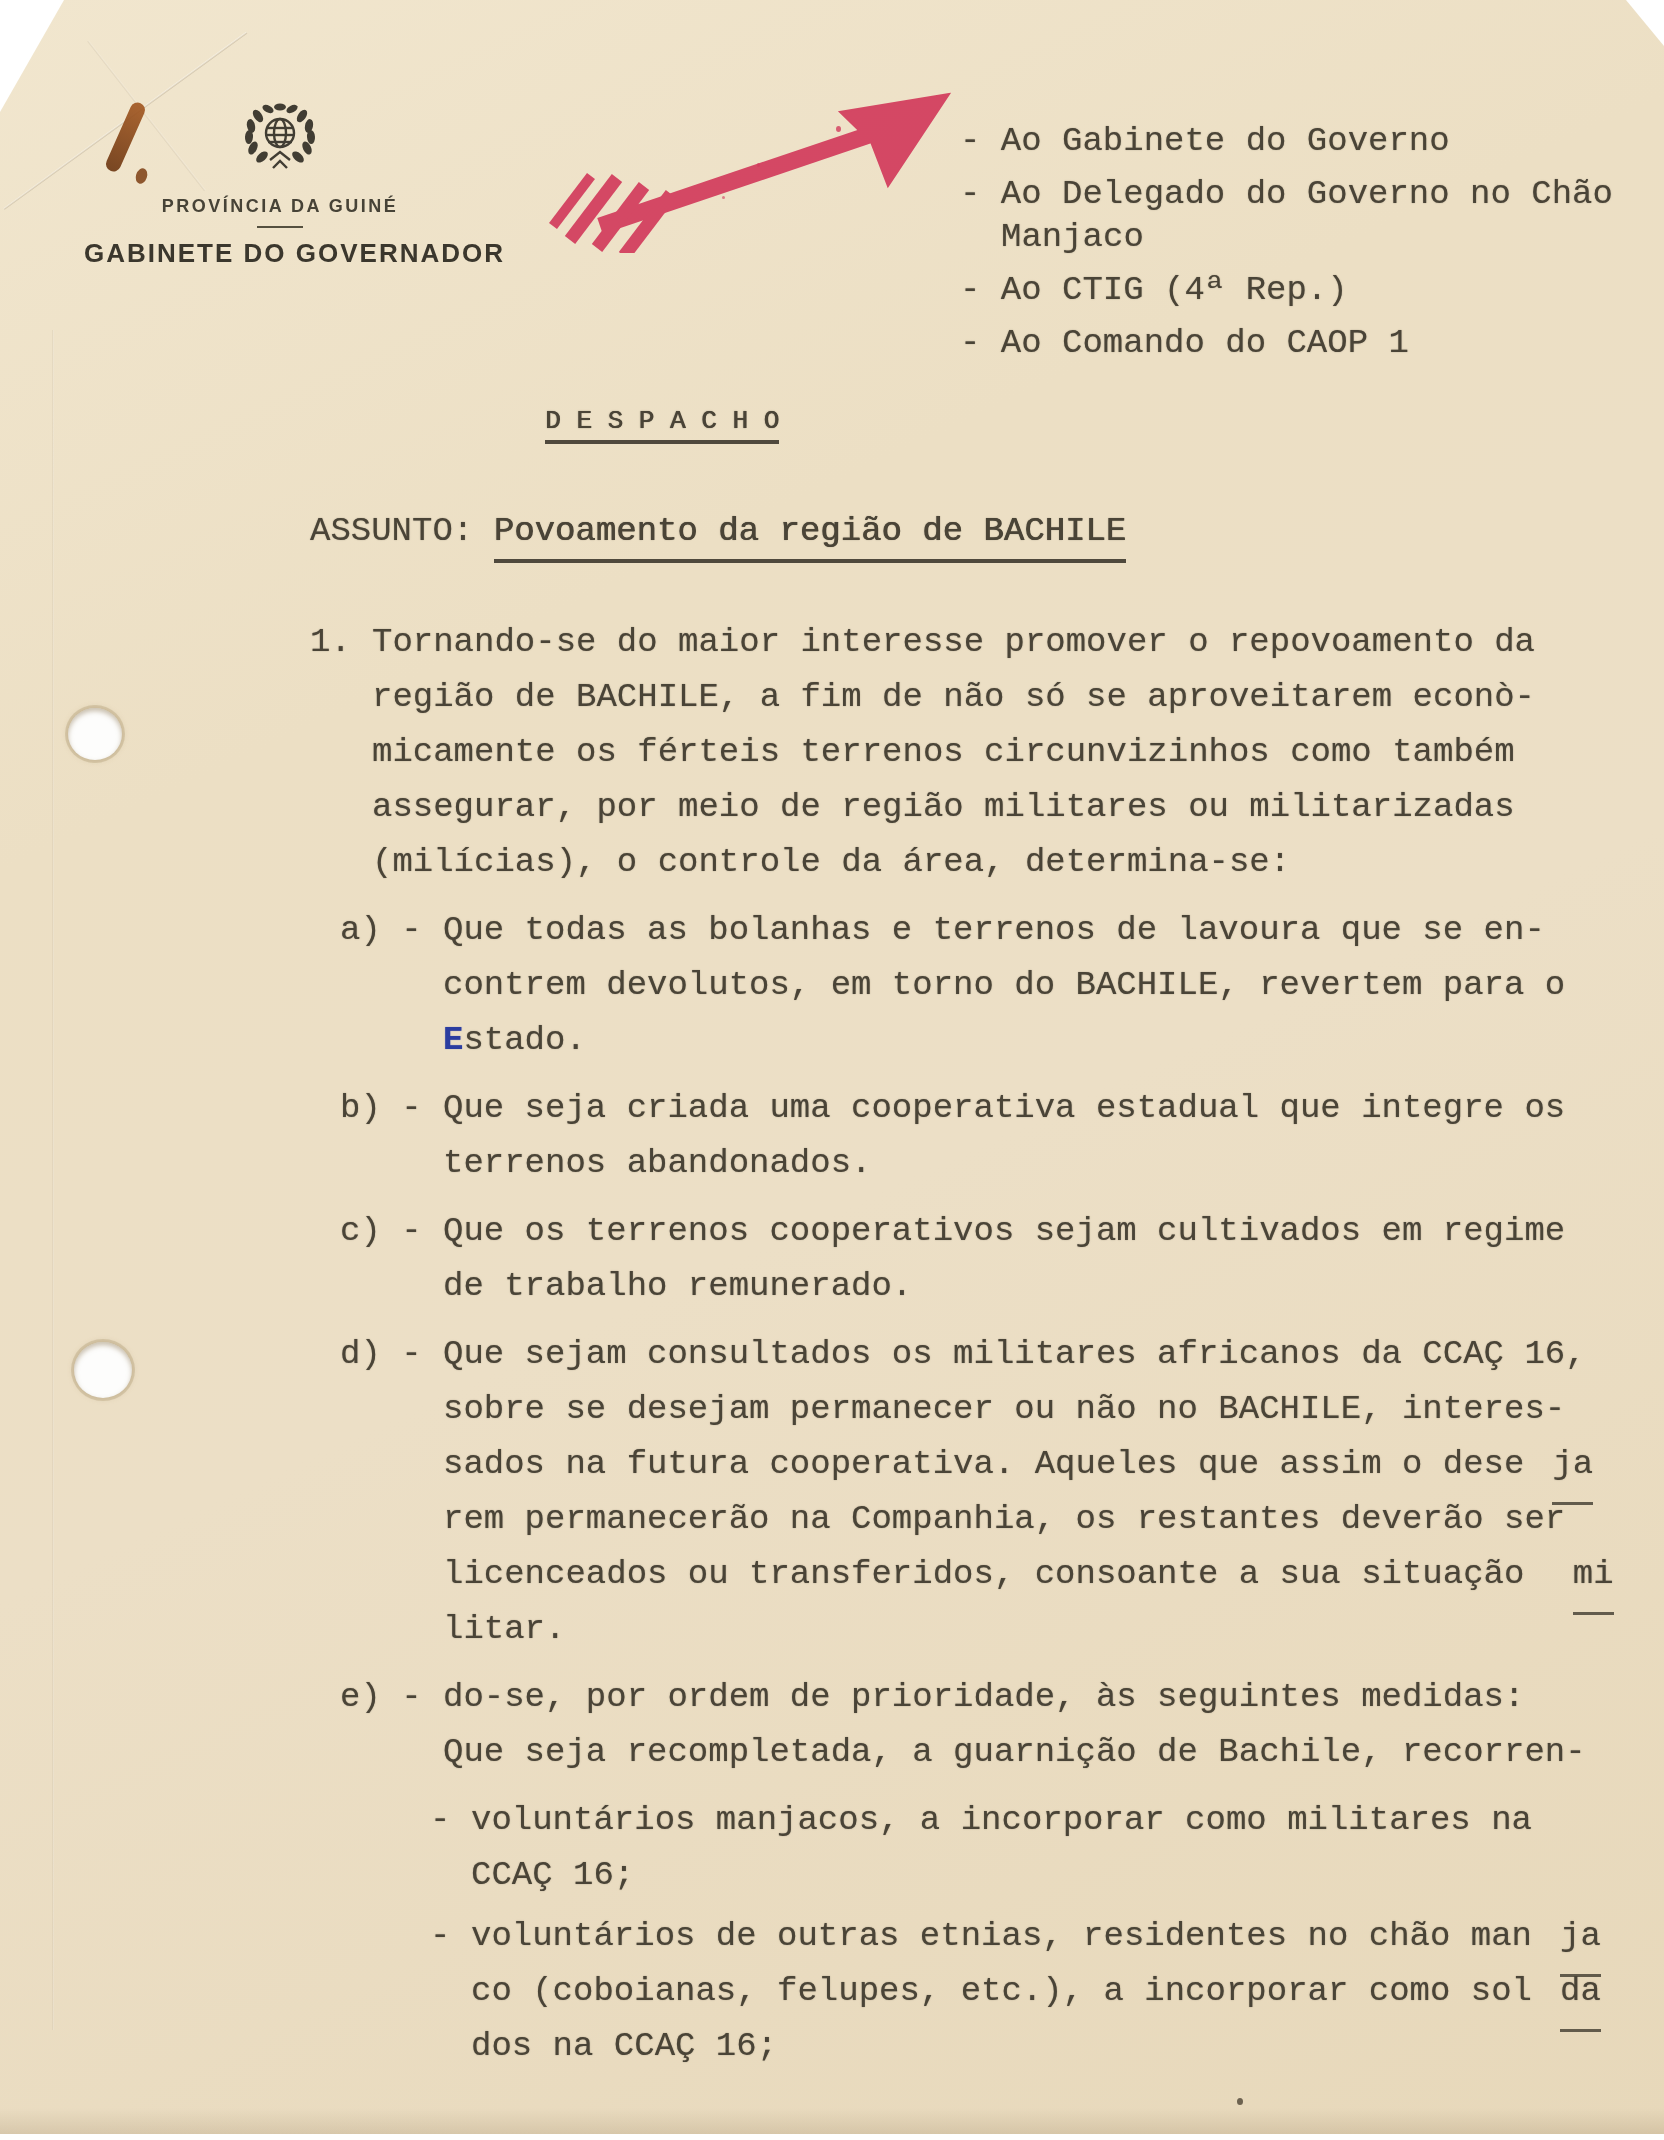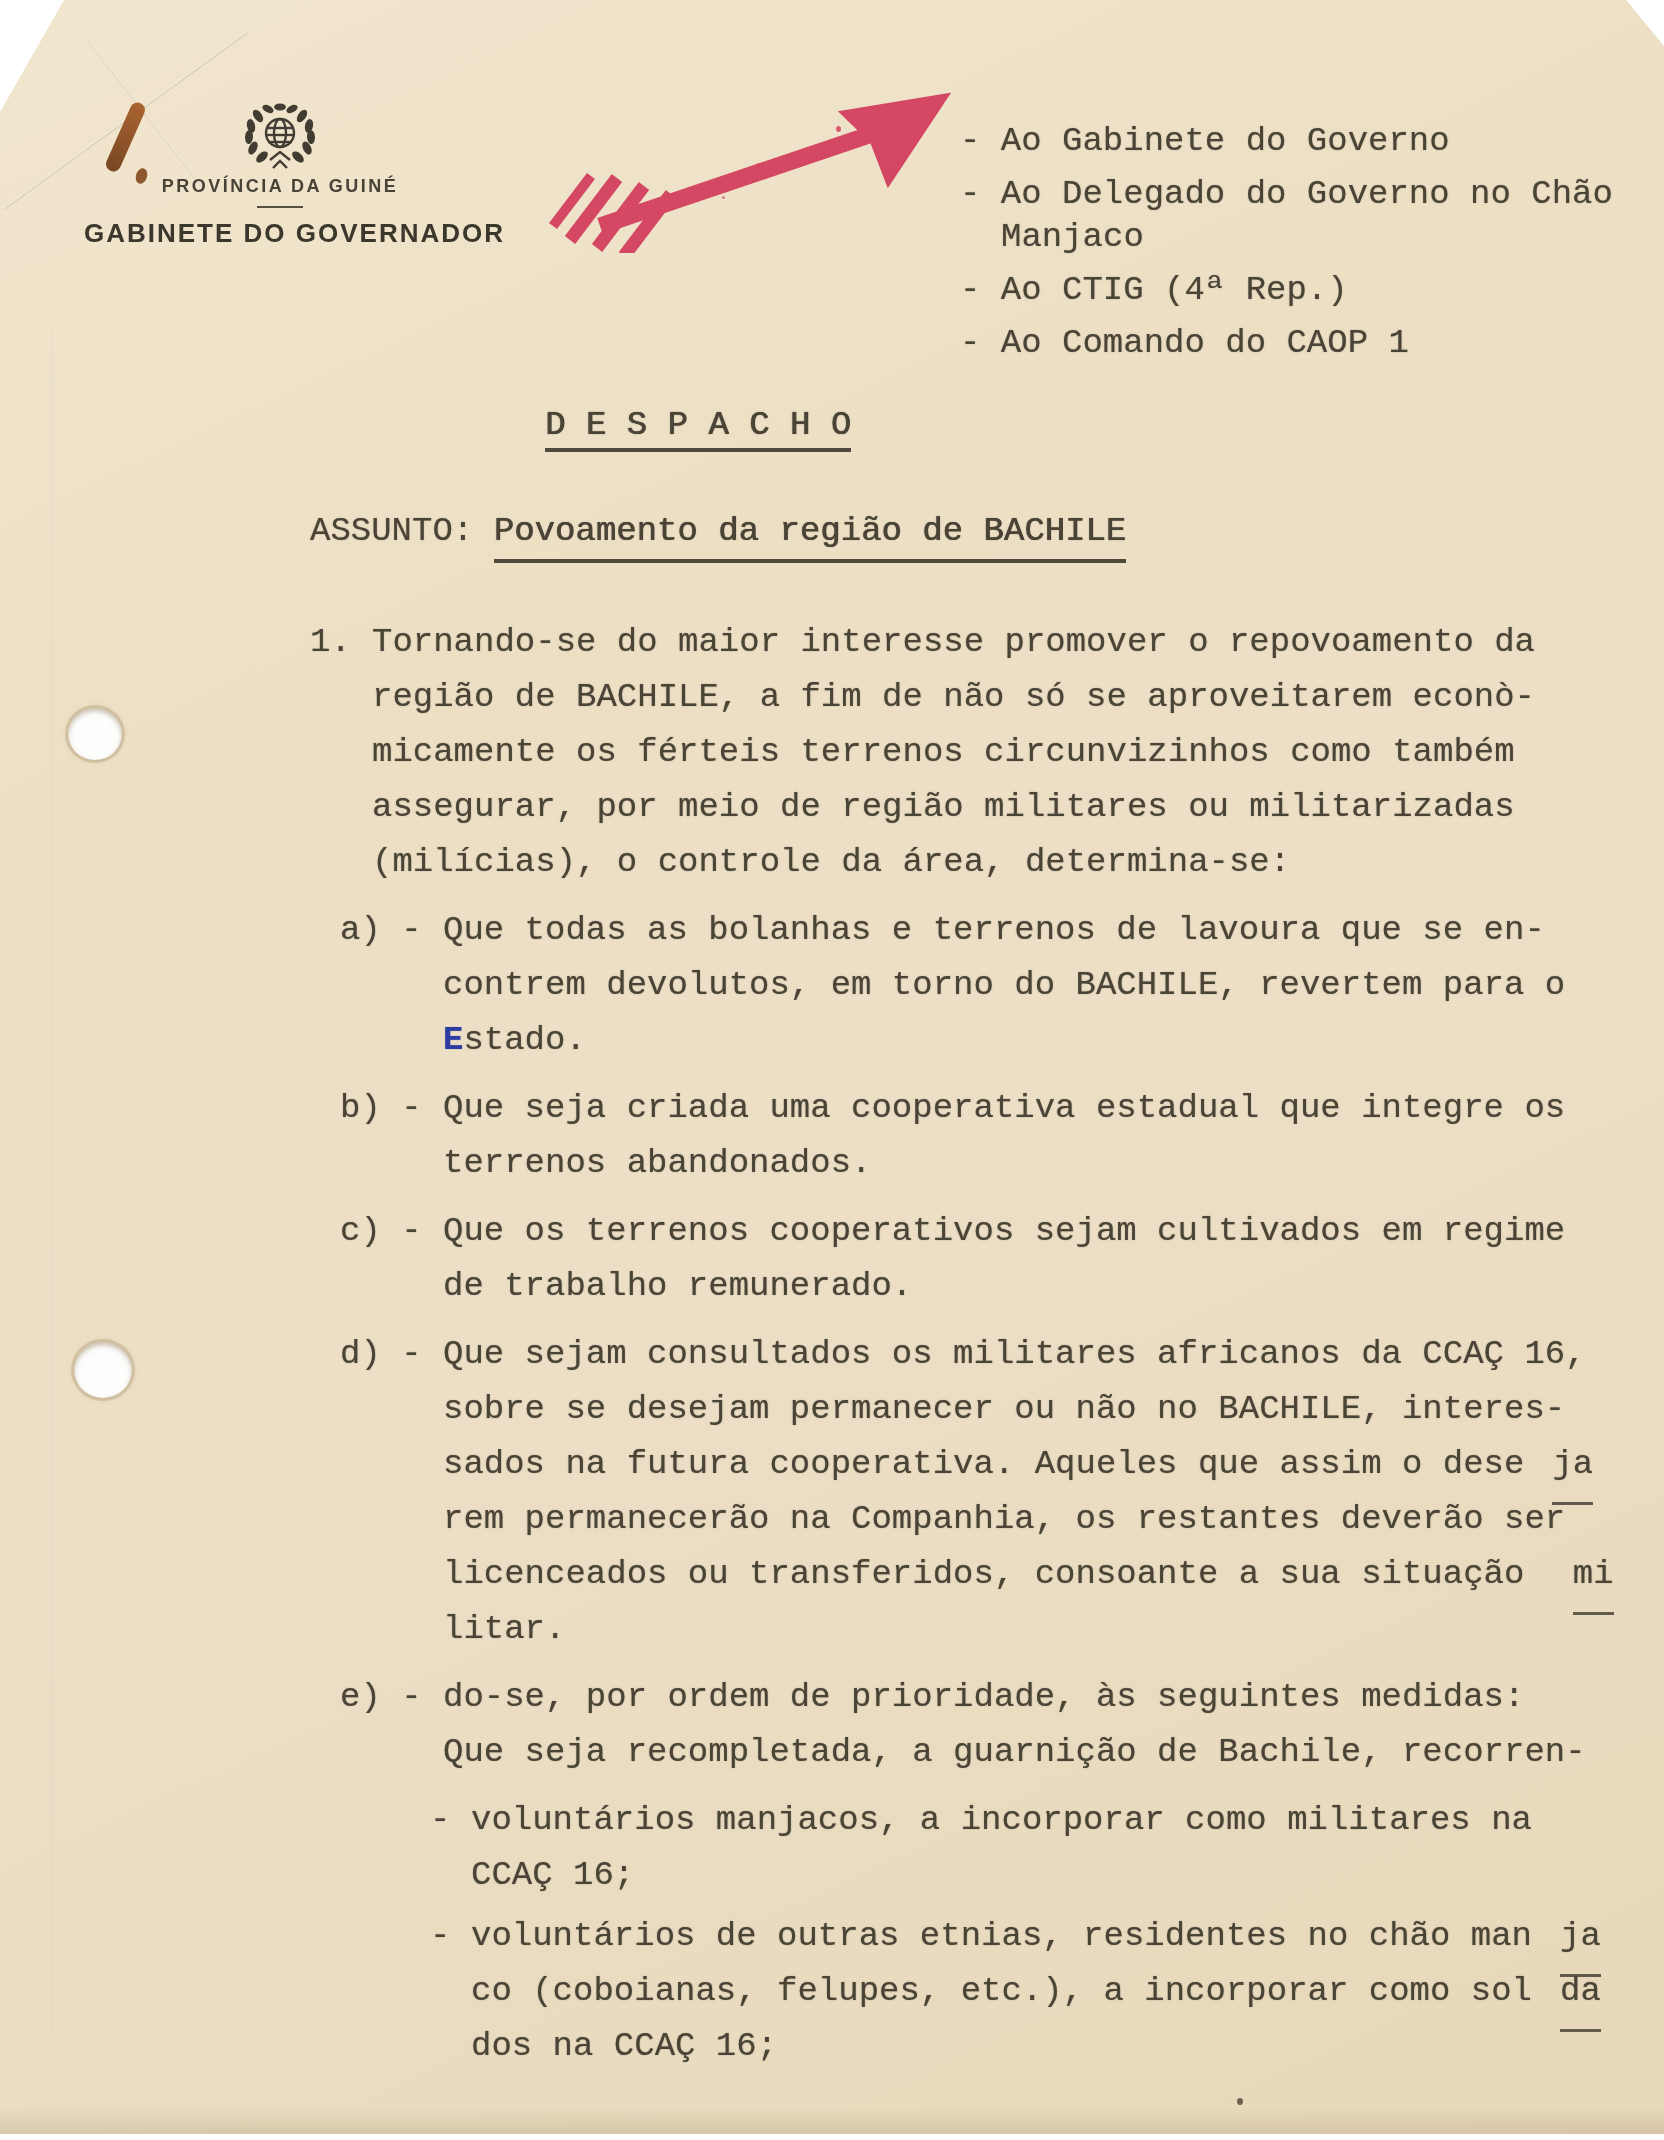--- a/index.html
+++ b/index.html
@@ -31,33 +31,33 @@
   .hole2{left:74px;top:1342px;width:58px;height:56px;}
   .speck{position:absolute;border-radius:50%;}
   .r1{left:836px;top:126px;width:5px;height:6px;background:var(--arrow-red);opacity:.8;}
   .r2{left:757px;top:163px;width:3px;height:4px;background:var(--arrow-red);opacity:.7;}
   .r3{left:722px;top:196px;width:3px;height:3px;background:var(--arrow-red);opacity:.6;}
   .d1{left:1237px;top:2098px;width:6px;height:7px;background:#4e4435;opacity:.8;}
   
   .letterhead{position:absolute;left:55px;top:102px;width:450px;text-align:center;
               font-family:"Liberation Sans",sans-serif;color:var(--ink-dark);}
   .emblem{display:block;margin:0 auto;color:#413d33;}
-  .province{font-size:18px;font-weight:600;letter-spacing:2.5px;color:#474337;}
+  .province{margin-top:20px;font-size:18px;font-weight:600;letter-spacing:2.5px;color:#474337;}
   .lh-rule{width:46px;height:2px;background:#55503f;margin:9px auto 10px auto;}
   .office{font-size:26px;font-weight:bold;letter-spacing:2px;color:#3b372d;text-align:right;}
   
   .arrow{position:absolute;left:545px;top:78px;color:var(--arrow-red);opacity:.92;}
   
   .typed{color:var(--ink);text-shadow:0 0 1.2px rgba(74,68,55,.55);}
   
   .dist{position:absolute;left:960px;top:120px;font-size:34px;line-height:43px;white-space:pre;}
   .dist-item{margin-bottom:10px;}
   .dist-line+.dist-line{padding-left:41px;}
   
-  .title{position:absolute;left:545px;top:406px;font-size:34px;
+  .title{position:absolute;left:545px;top:406px;font-size:26px;
          border-bottom:4px solid rgba(62,57,46,.9);padding-bottom:4px;
          text-shadow:0.7px 0 0 currentColor,0 0 1.4px rgba(74,68,55,.6);white-space:pre;}
   .subject{position:absolute;left:310px;top:512px;font-size:34px;white-space:pre;}
   .subject .sub-text{border-bottom:4px solid rgba(62,57,46,.9);padding-bottom:9px;
          text-shadow:0.6px 0 0 currentColor,0 0 1.2px rgba(74,68,55,.55);}
   
   .docbody{position:absolute;left:310px;top:615px;width:1300px;font-size:34px;line-height:55px;}
   .block{position:relative;margin-bottom:13px;}
   .block .marker{position:absolute;left:0;top:0;line-height:55px;}
   .block.num{padding-left:62px;}

